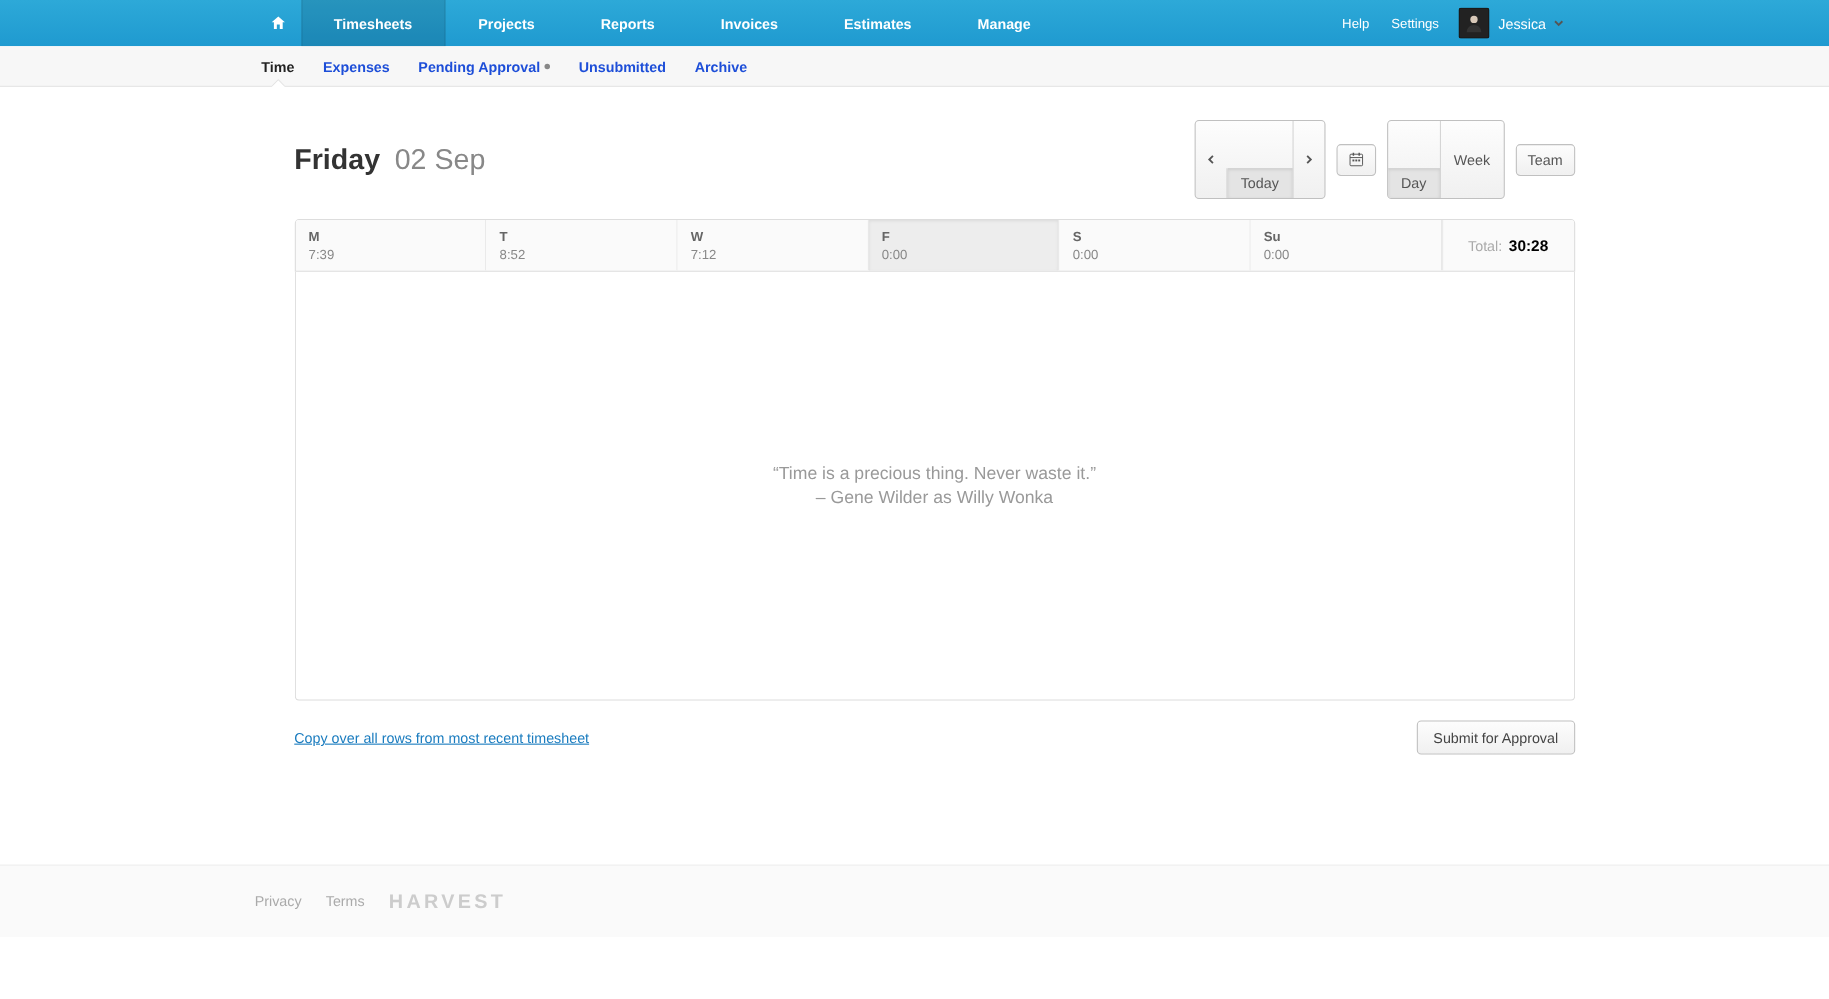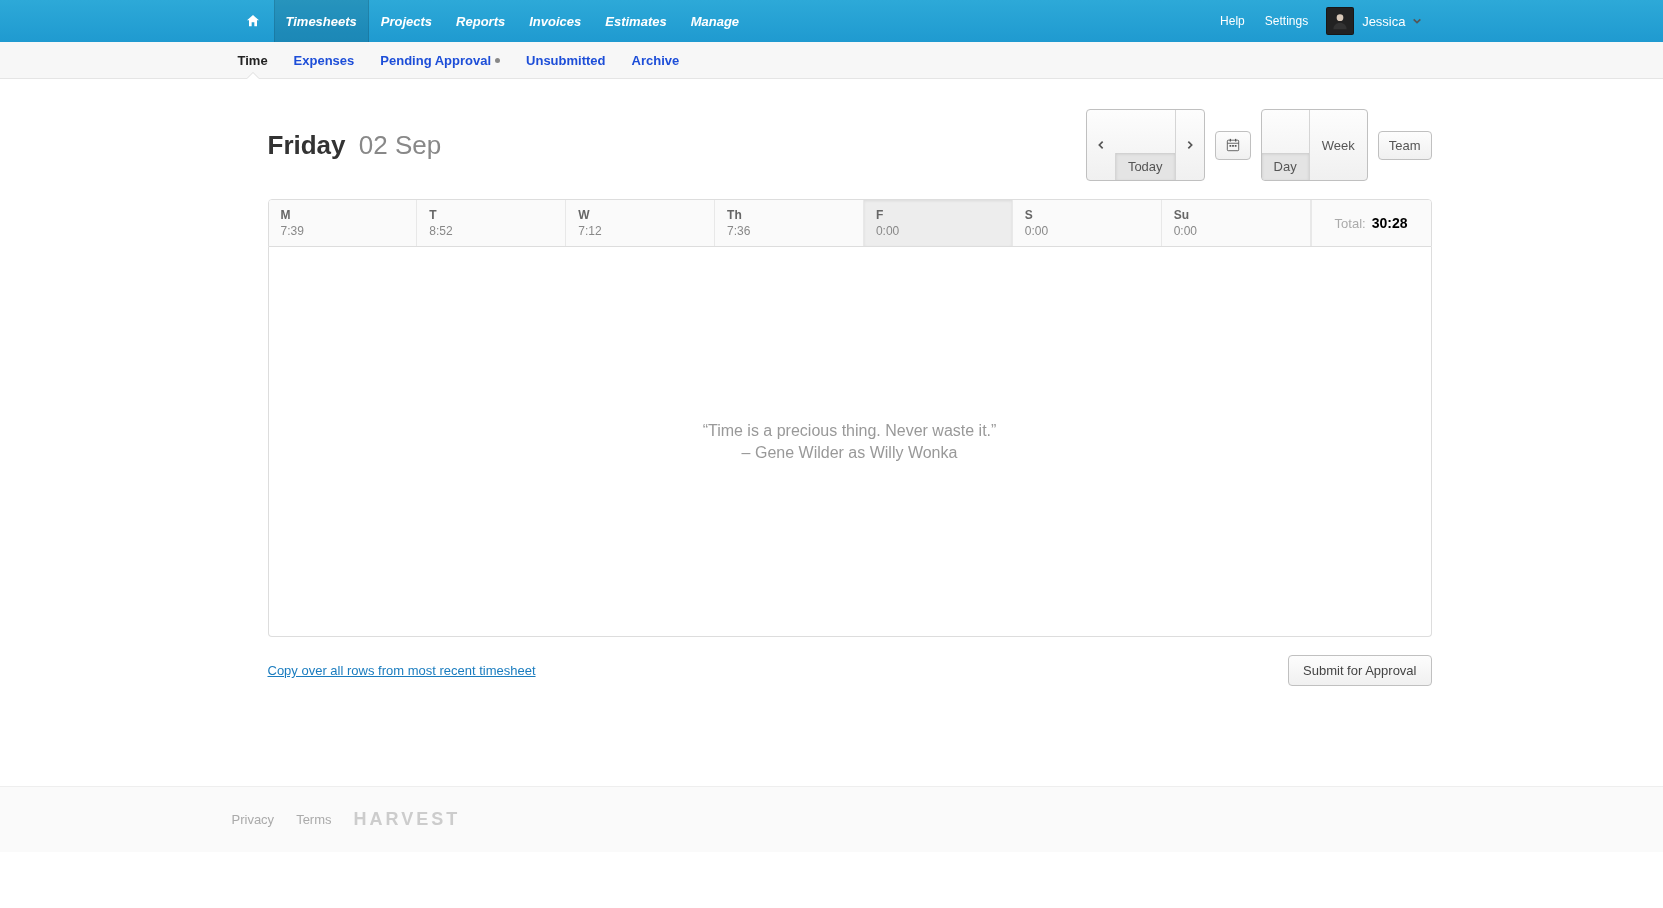--- a/index.html
+++ b/index.html
@@ -3,21 +3,21 @@
 <meta charset="utf-8">
 <style>
 * { box-sizing: border-box; margin: 0; padding: 0; }
 body { font-family: "Helvetica Neue", Helvetica, Arial, sans-serif; font-size: 14px; color: #333; background: #fff; }
 
 
 .topnav { background: linear-gradient(#2DA9D8, #1F9AD0); height: 42px; display: flex; align-items: stretch; padding: 0; }
 .topnav-inner { width: 1200px; margin: 0 auto; display: flex; align-items: stretch; }
 .topnav .home { width: 42px; display: flex; align-items: center; justify-content: center; cursor: pointer; }
 .topnav .home svg { fill: #fff; }
-.topnav .nav-item { display: flex; align-items: center; padding: 0 12px; color: #fff; font-weight: bold; font-size: 13px; cursor: pointer; font-style: italic; }
+.topnav .nav-item { display: flex; align-items: center; padding: 0 30px; color: #fff; font-weight: bold; font-size: 13px; cursor: pointer; }
 .topnav .nav-item.active { background: rgba(0,0,0,0.12); box-shadow: inset 1px 0 rgba(0,0,0,0.1), inset -1px 0 rgba(0,0,0,0.1); }
 .topnav .spacer { flex: 1; }
 .topnav .nav-link { display: flex; align-items: center; padding: 0 10px; color: #fff; font-size: 12px; cursor: pointer; }
 .topnav .avatar { width: 28px; height: 28px; background: #222; border: 1px solid rgba(0,0,0,0.3); border-radius: 2px; margin-left: 8px; align-self: center; display:flex; align-items:center; justify-content:center;}
 .topnav .avatar svg { width: 20px; height: 20px; }
 .topnav .user { display: flex; align-items: center; padding: 0 10px 0 8px; color: #fff; font-size: 13px; cursor: pointer; gap:6px; }
 
 
 .subnav { background: #f7f7f7; border-bottom: 1px solid #e5e5e5; height: 37px; }
 .subnav-inner { width: 1200px; margin: 0 auto; display: flex; align-items: center; gap: 26px; height: 100%; padding-left: 6px; }
@@ -190,24 +190,20 @@
         <div class="dtime">7:39</div>
       </div>
       <div class="daycell">
         <div class="dlabel">T</div>
         <div class="dtime">8:52</div>
       </div>
       <div class="daycell">
         <div class="dlabel">W</div>
         <div class="dtime">7:12</div>
       </div>
-      <div class="daycell">
-        <div class="dlabel">Th</div>
-        <div class="dtime">7:36</div>
-      </div>
       <div class="daycell active">
         <div class="dlabel">F</div>
         <div class="dtime">0:00</div>
       </div>
       <div class="daycell">
         <div class="dlabel">S</div>
         <div class="dtime">0:00</div>
       </div>
       <div class="daycell">
         <div class="dlabel">Su</div>

